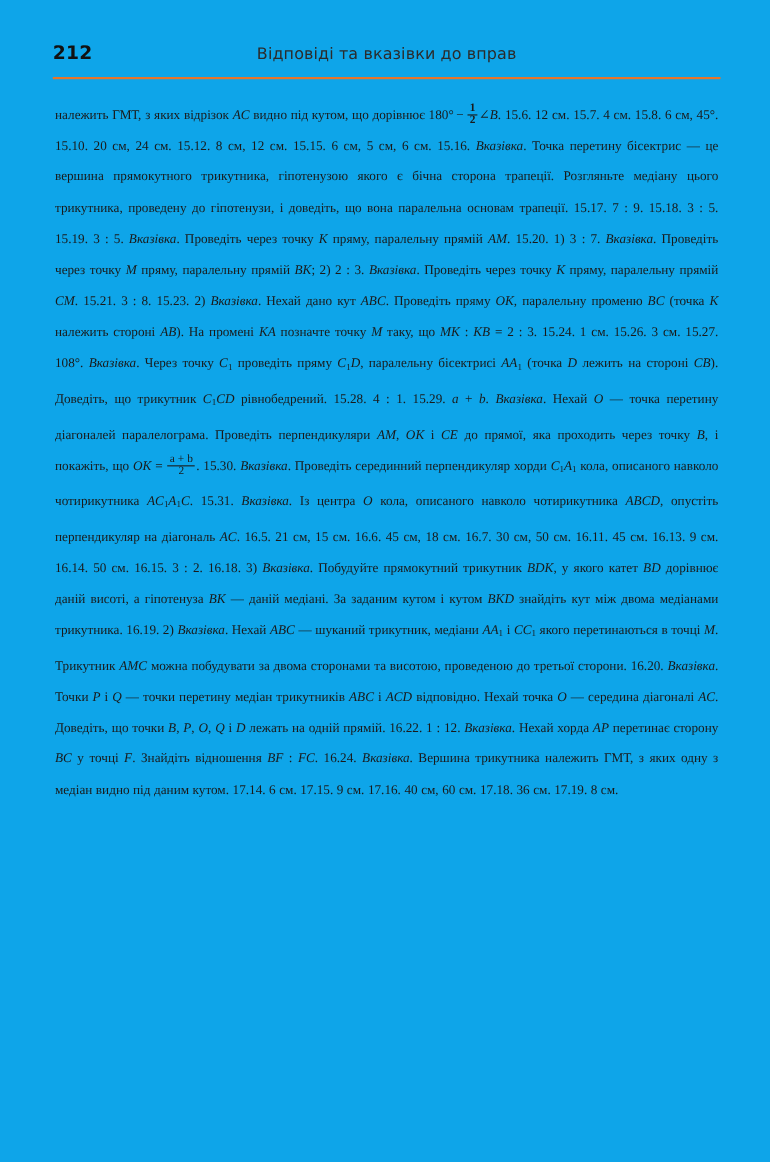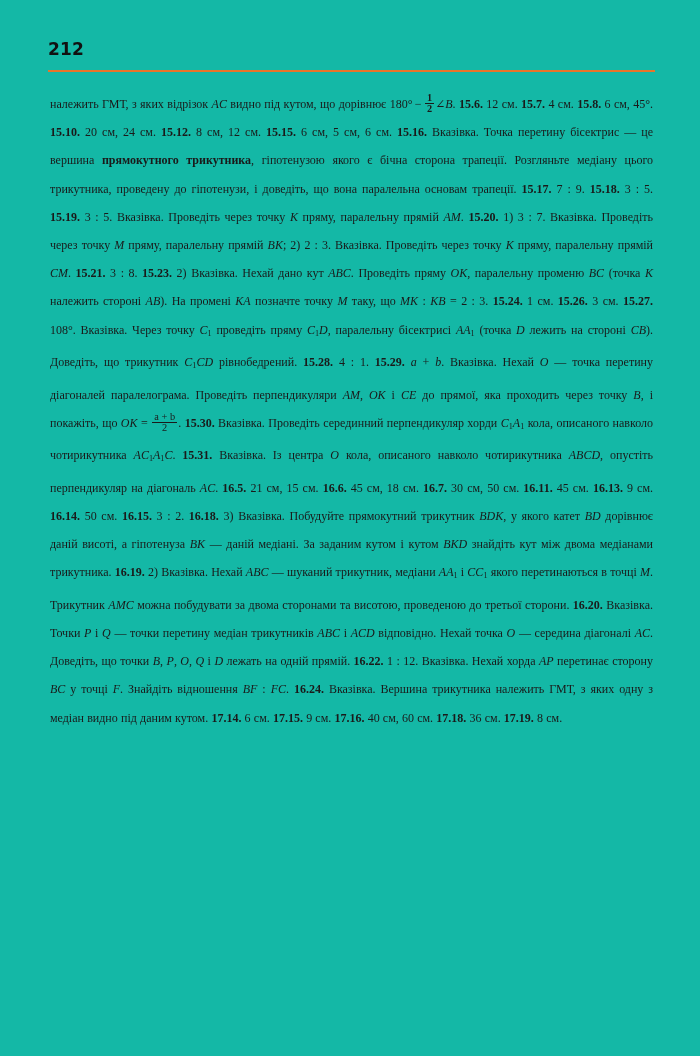--- a/index.html
+++ b/index.html
@@ -12,21 +12,21 @@
     height: 1056px;
     font-family: "Liberation Serif", "DejaVu Serif", serif;
     color: #1a1a1a;
     overflow: hidden;
     position: relative;
   }
   .page {
     width: 700px;
     height: 1056px;
     position: relative;
-    background: #14b8a6;
+    background: #0ea5e9;
     box-sizing: border-box;
   }
 
   
   .runhead {
     position: absolute;
     left: 48px;
     top: 38px;
     width: 607px;
     height: 30px;
@@ -75,22 +75,22 @@
     text-justify: inter-word;
     hyphens: manual;
     word-spacing: 0.2px;
   }
   .textblock p {
     margin: 0;
     text-indent: 0;
   }
 
   
-  .b   { font-weight: bold; margin-top: 36px; }
-  .i   { }
+  .b   { font-weight: normal; margin-top: 36px; }
+  .i   { font-style: italic; }
   .mi  { font-style: italic; }
   .subr{ font-size: 0.68em; vertical-align: -0.28em; font-style: normal; }
 
   
   .frac {
     display: inline-block;
     vertical-align: -0.48em;
     text-align: center;
     font-size: 0.86em;
     line-height: 1.04;
@@ -115,20 +115,21 @@
 
   .nowrap { white-space: nowrap; }
 </style>
 </head>
 <body>
 
 <div class="page">
 
   <div class="runhead">
     <div class="folio">212</div>
+    <div class="runhead-title">Відповіді та вказівки до вправ</div>
   </div>
   <div class="rule" style="background: rgb(232, 117, 42);"></div>
 
   <div class="textblock">
     <p><span>належить ГМТ, з яких відрізок </span><span class="mi">AC</span><span> видно під кутом, що дорівнює 180° − </span><span class="frac"><span class="num">1</span><span class="den">2</span></span><span>∠</span><span class="mi">B</span><span>. </span><span class="b">15.6.</span><span> 12 см. </span><span class="b">15.7.</span><span> 4 см. </span><span class="b">15.8.</span><span> 6 см, 45°. </span><span class="b">15.10.</span><span> 20 см, 24 см. </span><span class="b">15.12.</span><span> 8 см, 12 см. </span><span class="b">15.15.</span><span> 6 см, 5 см, 6 см. </span><span class="b">15.16.</span> <span class="i">Вказівка</span><span>. Точка перетину бісектрис — це вершина </span><span class="b">прямокутного трикутника</span><span>, гіпотенузою якого є бічна сторона трапеції. Розгляньте медіану цього трикутника, проведену до гіпотенузи, і доведіть, що вона паралельна основам трапеції. </span><span class="b">15.17.</span><span> 7 : 9. </span><span class="b">15.18.</span><span> 3 : 5. </span><span class="b">15.19.</span><span> 3 : 5. </span><span class="i">Вказівка</span><span>. Проведіть через точку </span><span class="mi">K</span><span> пряму, паралельну прямій </span><span class="mi">AM</span><span>. </span><span class="b">15.20.</span><span> 1) 3 : 7. </span><span class="i">Вказівка</span><span>. Проведіть через точку </span><span class="mi">M</span><span> пряму, паралельну прямій </span><span class="mi">BK</span><span>; 2) 2 : 3. </span><span class="i">Вказівка</span><span>. Проведіть через точку </span><span class="mi">K</span><span> пряму, паралельну прямій </span><span class="mi">CM</span><span>. </span><span class="b">15.21.</span><span> 3 : 8. </span><span class="b">15.23.</span><span> 2) </span><span class="i">Вказівка</span><span>. Нехай дано кут </span><span class="mi">ABC</span><span>. Проведіть пряму </span><span class="mi">OK</span><span>, паралельну променю </span><span class="mi">BC</span><span> (точка </span><span class="mi">K</span><span> належить стороні </span><span class="mi">AB</span><span>). На промені </span><span class="mi">KA</span><span> позначте точку </span><span class="mi">M</span><span> таку, що </span><span class="mi">MK</span><span> : </span><span class="mi">KB</span><span> = 2 : 3. </span><span class="b">15.24.</span><span> 1 см. </span><span class="b">15.26.</span><span> 3 см. </span><span class="b">15.27.</span><span> 108°. </span><span class="i">Вказівка</span><span>. Через точку </span><span class="nowrap"><span class="mi">C</span><span class="subr">1</span></span><span> проведіть пряму </span><span class="nowrap"><span class="mi">C</span><span class="subr">1</span><span class="mi">D</span></span><span>, паралельну бісектрисі </span><span class="nowrap"><span class="mi">AA</span><span class="subr">1</span></span><span> (точка </span><span class="mi">D</span><span> лежить на стороні </span><span class="mi">CB</span><span>). Доведіть, що трикутник </span><span class="nowrap"><span class="mi">C</span><span class="subr">1</span><span class="mi">CD</span></span><span> рівнобедрений. </span><span class="b">15.28.</span><span> 4 : 1. </span><span class="b">15.29.</span> <span class="mi">a</span><span> + </span><span class="mi">b</span><span>. </span><span class="i">Вказівка</span><span>. Нехай </span><span class="mi">O</span><span> — точка перетину діагоналей паралелограма. Проведіть перпендикуляри </span><span class="mi">AM</span><span>, </span><span class="mi">OK</span><span> і </span><span class="mi">CE</span><span> до прямої, яка проходить через точку </span><span class="mi">B</span><span>, і покажіть, що </span><span class="mi">OK</span><span> = </span><span class="frac lit"><span class="num">a + b</span><span class="den">2</span></span><span>. </span><span class="b">15.30.</span> <span class="i">Вказівка</span><span>. Проведіть серединний перпендикуляр хорди </span><span class="nowrap"><span class="mi">C</span><span class="subr">1</span><span class="mi">A</span><span class="subr">1</span></span><span> кола, описаного навколо чотирикутника </span><span class="nowrap"><span class="mi">AC</span><span class="subr">1</span><span class="mi">A</span><span class="subr">1</span><span class="mi">C</span></span><span>. </span><span class="b">15.31.</span> <span class="i">Вказівка</span><span>. Із центра </span><span class="mi">O</span><span> кола, описаного навколо чотирикутника </span><span class="mi">ABCD</span><span>, опустіть перпендикуляр на діагональ </span><span class="mi">AC</span><span>. </span><span class="b">16.5.</span><span> 21 см, 15 см. </span><span class="b">16.6.</span><span> 45 см, 18 см. </span><span class="b">16.7.</span><span> 30 см, 50 см. </span><span class="b">16.11.</span><span> 45 см. </span><span class="b">16.13.</span><span> 9 см. </span><span class="b">16.14.</span><span> 50 см. </span><span class="b">16.15.</span><span> 3 : 2. </span><span class="b">16.18.</span><span> 3) </span><span class="i">Вказівка</span><span>. Побудуйте прямокутний трикутник </span><span class="mi">BDK</span><span>, у якого катет </span><span class="mi">BD</span><span> дорівнює даній висоті, а гіпотенуза </span><span class="mi">BK</span><span> — даній медіані. За заданим кутом і кутом </span><span class="mi">BKD</span><span> знайдіть кут між двома медіанами трикутника. </span><span class="b">16.19.</span><span> 2) </span><span class="i">Вказівка</span><span>. Нехай </span><span class="mi">ABC</span><span> — шуканий трикутник, медіани </span><span class="nowrap"><span class="mi">AA</span><span class="subr">1</span></span><span> і </span><span class="nowrap"><span class="mi">CC</span><span class="subr">1</span></span><span> якого перетинаються в точці </span><span class="mi">M</span><span>. Трикутник </span><span class="mi">AMC</span><span> можна побудувати за двома сторонами та висотою, проведеною до третьої сторони. </span><span class="b">16.20.</span> <span class="i">Вказівка</span><span>. Точки </span><span class="mi">P</span><span> і </span><span class="mi">Q</span><span> — точки перетину медіан трикутників </span><span class="mi">ABC</span><span> і </span><span class="mi">ACD</span><span> відповідно. Нехай точка </span><span class="mi">O</span><span> — середина діагоналі </span><span class="mi">AC</span><span>. Доведіть, що точки </span><span class="mi">B</span><span>, </span><span class="mi">P</span><span>, </span><span class="mi">O</span><span>, </span><span class="mi">Q</span><span> і </span><span class="mi">D</span><span> лежать на одній прямій. </span><span class="b">16.22.</span><span> 1 : 12. </span><span class="i">Вказівка</span><span>. Нехай хорда </span><span class="mi">AP</span><span> перетинає сторону </span><span class="mi">BC</span><span> у точці </span><span class="mi">F</span><span>. Знайдіть відношення </span><span class="mi">BF</span><span> : </span><span class="mi">FC</span><span>. </span><span class="b">16.24.</span> <span class="i">Вказівка</span><span>. Вершина трикутника належить ГМТ, з яких одну з медіан видно під даним кутом. </span><span class="b">17.14.</span><span> 6 см. </span><span class="b">17.15.</span><span> 9 см. </span><span class="b">17.16.</span><span> 40 см, 60 см. </span><span class="b">17.18.</span><span> 36 см. </span><span class="b">17.19.</span><span> 8 см.</span></p>
   </div>
 
 </div>
 
 </body></html>

